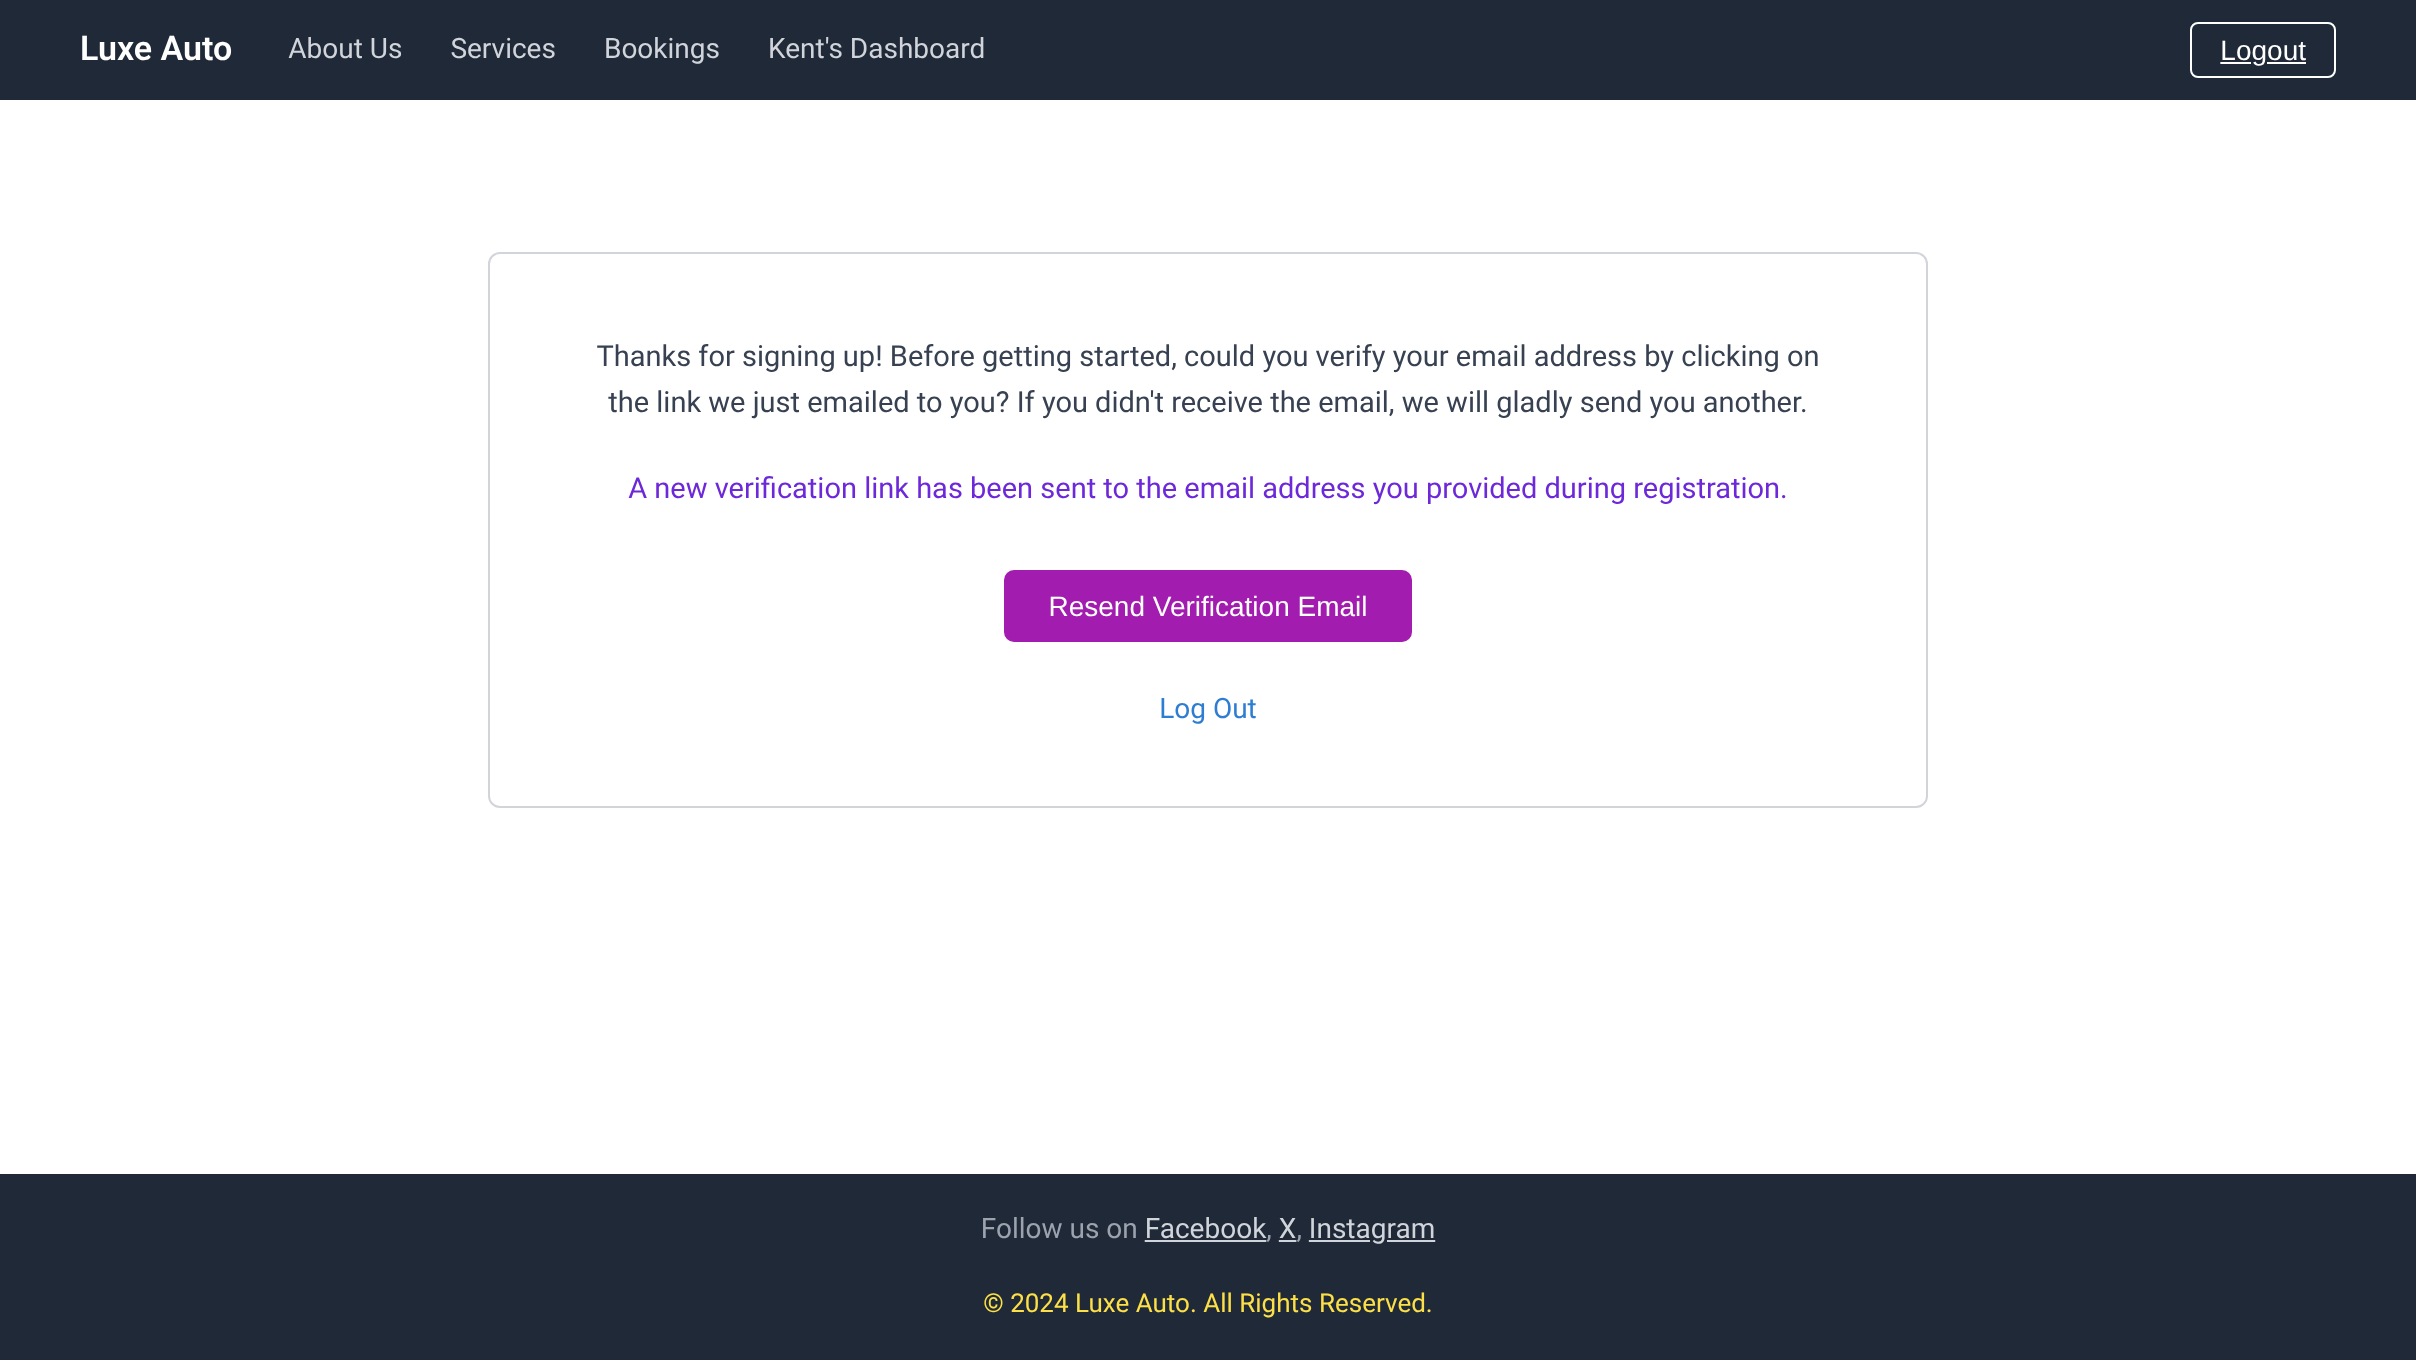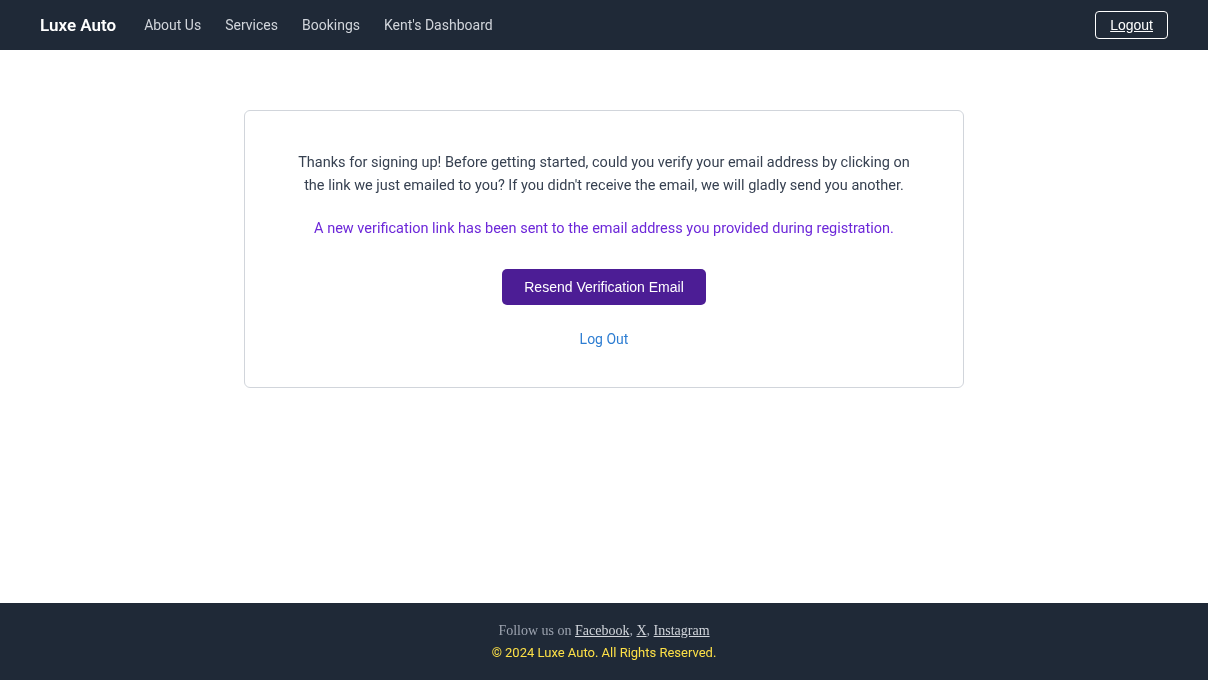--- a/index.html
+++ b/index.html
@@ -59,20 +59,21 @@
       text-decoration: underline;
     }
 
     
     main {
       flex: 1;
       display: flex;
       justify-content: center;
       align-items: flex-start;
       padding: 60px 24px;
+      margin-top: 16px;
     }
 
     .verification-card {
       border: 1px solid #d1d5db;
       border-radius: 6px;
       padding: 40px 48px;
       max-width: 720px;
       width: 100%;
       text-align: center;
     }
@@ -85,21 +86,21 @@
     }
 
     .verification-sent {
       color: #6d28d9;
       font-size: 14.5px;
       line-height: 1.6;
       margin-bottom: 28px;
     }
 
     .resend-btn {
-      background-color: #4c1d95;
+      background-color: #a21caf;
       color: #ffffff;
       border: none;
       padding: 10px 22px;
       border-radius: 5px;
       font-size: 14px;
       font-weight: 500;
       cursor: pointer;
       margin-bottom: 20px;
       display: inline-block;
     }
@@ -115,22 +116,21 @@
     
     footer {
       background-color: #1f2937;
       padding: 20px 24px;
       text-align: center;
     }
 
     .footer-follow {
       color: #9ca3af;
       font-size: 14px;
-      margin-bottom: 6px;
-      font-family: Liberation Serif, serif;
+      margin-bottom: 22px;
     }
 
     .footer-link {
       color: #d1d5db;
       text-decoration: underline;
       cursor: pointer;
     }
 
     .footer-copyright {
       color: #fde047;

